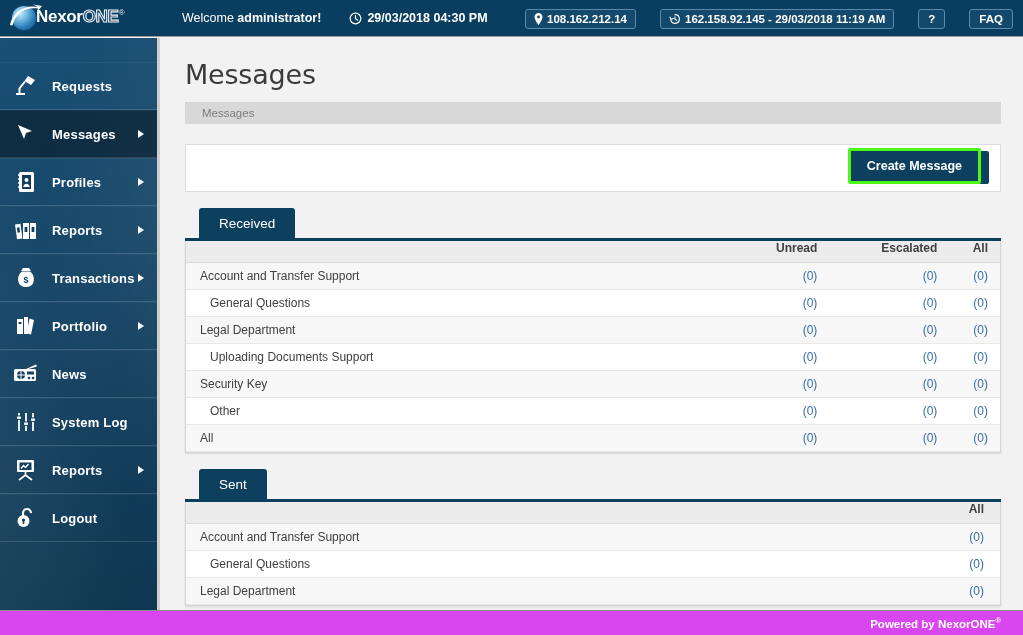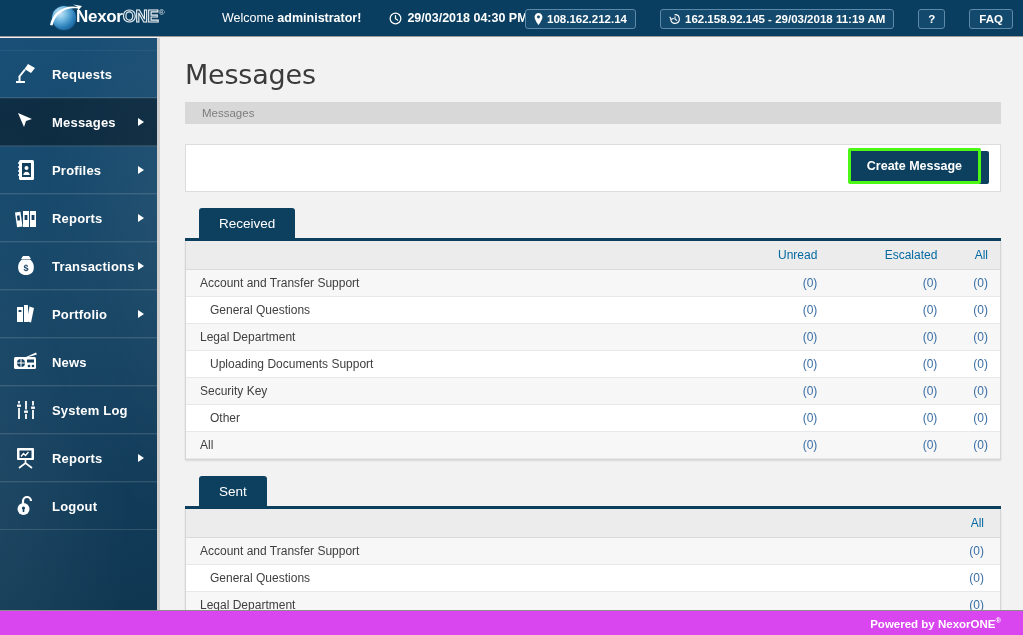--- a/index.html
+++ b/index.html
@@ -12,21 +12,21 @@
   .app { position: relative; width: 1023px; height: 635px; }
 
   
   .topbar {
     position: absolute; left: 0; top: 0; width: 1023px; height: 37px;
     background: linear-gradient(to bottom, #0b3f63 0%, #083css 0%, #073e5f 50%, #0a3a57 100%);
     background-color: #0a3e60;
     display: flex; align-items: center;
     border-bottom: 1px solid #9a9a9a;
   }
-  .logo-wrap { width: 170px; height: 36px; position: relative; flex: none; margin-left: 40px; }
+  .logo-wrap { width: 170px; height: 36px; position: relative; flex: none; }
   .logo-sphere {
     position: absolute; left: 12px; top: 6px; width: 24px; height: 24px;
     border-radius: 50%;
     background: radial-gradient(circle at 33% 30%, #cfe8f7 0%, #6fb8e0 32%, #2a7fba 62%, #0d4a77 100%);
     box-shadow: 0 0 2px #1d5c8a;
   }
   .logo-swoosh {
     position: absolute; left: 8px; top: 3px; width: 36px; height: 30px;
     pointer-events: none;
   }
@@ -70,21 +70,21 @@
     border-right: 3px solid #cfcfcf;
     overflow: hidden;
   }
   .sidebar-bg {
     position: absolute; inset: 0;
     background:
       radial-gradient(ellipse at 120% 35%, rgba(255,255,255,0.07) 0%, rgba(255,255,255,0) 55%),
       radial-gradient(ellipse at -10% 80%, rgba(255,255,255,0.06) 0%, rgba(255,255,255,0) 60%),
       linear-gradient(160deg, #1a5077 0%, #154668 35%, #123e5d 65%, #0f3752 100%);
   }
-  .nav { position: relative; padding-top: 12px; }
+  .nav { position: relative; padding-top: 24px; }
   .nav-item {
     position: relative; height: 48px; display: flex; align-items: center;
     border-bottom: 1px solid rgba(255,255,255,0.13);
     border-top: 1px solid rgba(255,255,255,0.05);
     cursor: pointer;
   }
   .nav-item.active {
     background: rgba(0,0,0,0.40);
   }
   .nav-icon {
@@ -143,23 +143,23 @@
     border-radius: 3px 3px 0 0; cursor: pointer;
   }
   .tab-rule { height: 3px; background: #0d3f5f; }
 
   .card {
     background: #ffffff; border: 1px solid #d5d5d5; border-top: none;
     box-shadow: 0 1px 2px rgba(0,0,0,0.10);
   }
   table.grid { width: 100%; border-collapse: collapse; }
   table.grid th {
-    background: #ececec; color: #0369a1;
-    font-size: 12px; font-weight: normal; text-align: right;
-    padding: 7px 12px 7px 8px; border-bottom: 1px solid #dadada;
+    background: #ececec; color: #404040;
+    font-size: 12px; font-weight: bold; text-align: right;
+    padding: 0 12px 7px 8px; border-bottom: 1px solid #dadada;
   }
   table.grid th.name { text-align: left; padding-left: 14px; }
   table.grid td {
     font-size: 12px; color: #333333; padding: 6px 12px 6px 8px;
     text-align: right; border-bottom: 1px solid #e8e8e8;
   }
   table.grid td.name { text-align: left; padding-left: 14px; color: #404040; }
   table.grid tr.odd td { background: #f7f7f7; }
   table.grid tr.even td { background: #ffffff; padding-left: 24px; }
   table.grid a.cnt { color: #3a6ea5; text-decoration: none; cursor: pointer; }

